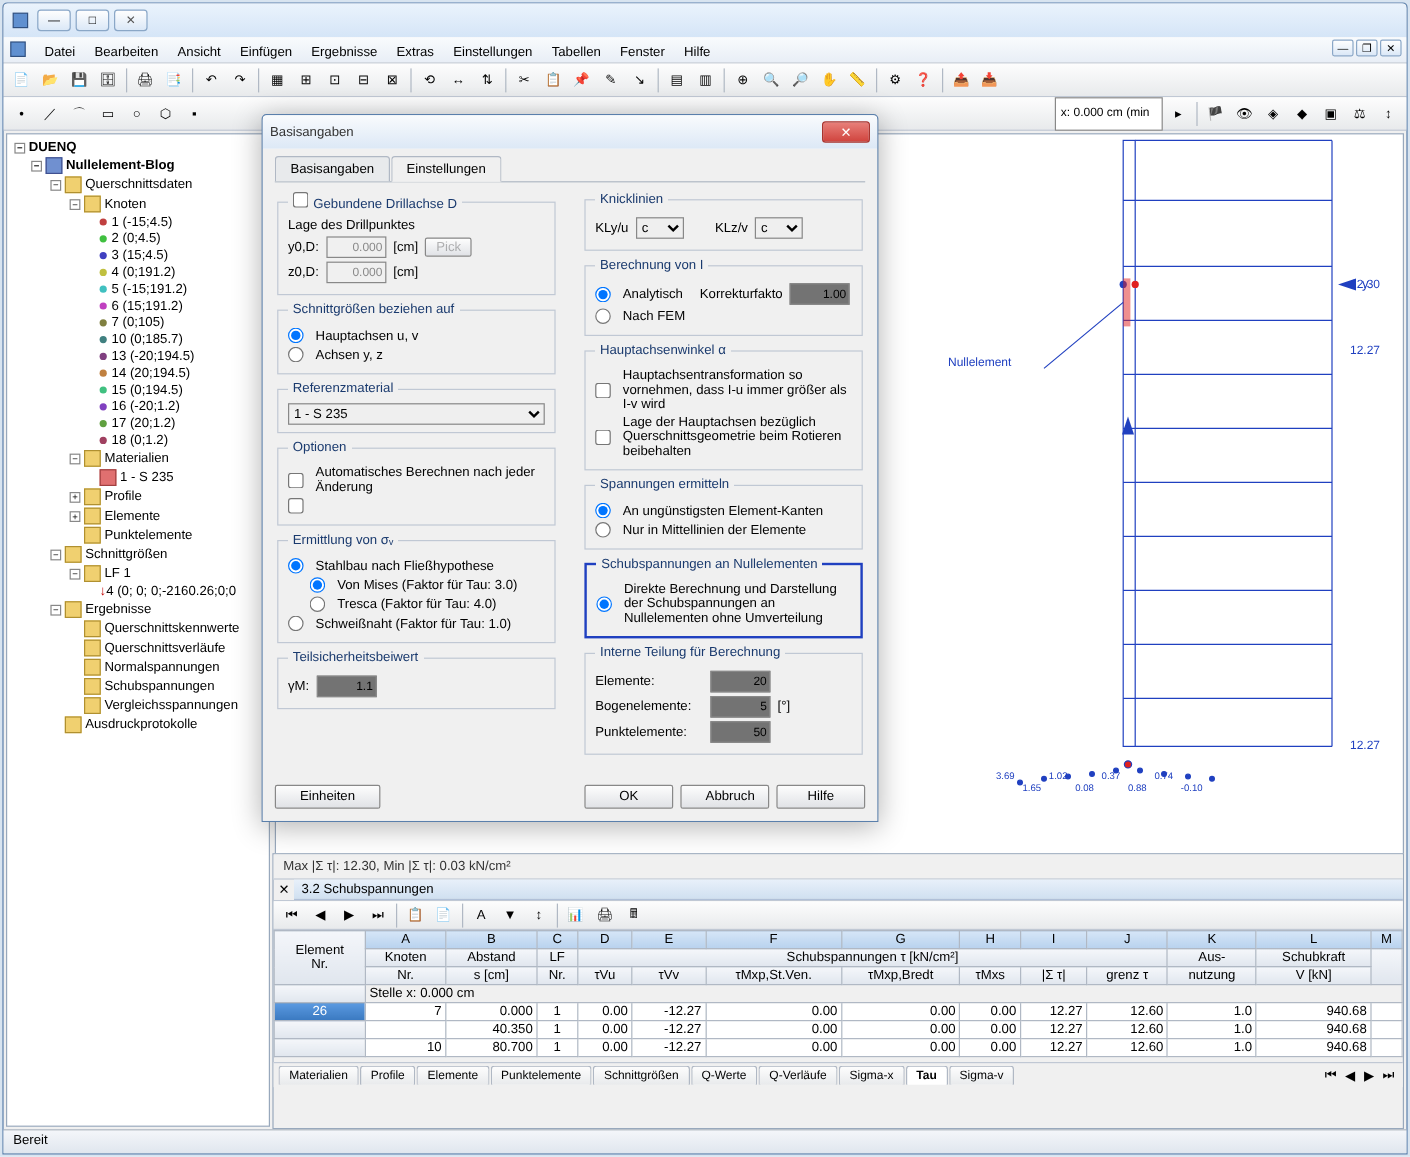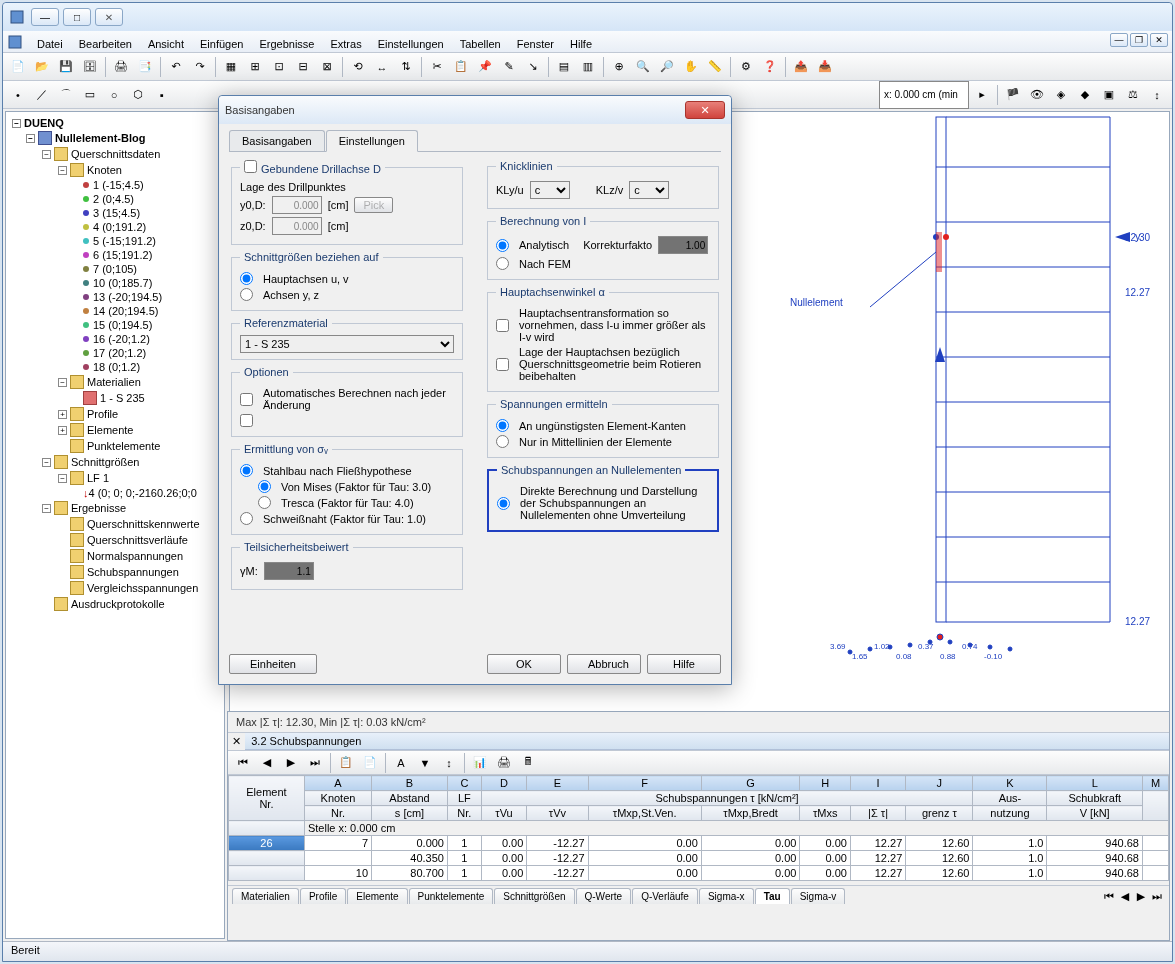--- a/index.html
+++ b/index.html
@@ -612,20 +612,36 @@
               <span>Nur in Mittellinien der Elemente</span>
             </div>
         </fieldset>
         <fieldset class="highlight-box">
           <legend>Schubspannungen an Nullelementen</legend>
           <div class="row">
               <input type="radio" name="sn" checked="" style="">
               <span>Direkte Berechnung und Darstellung der Schubspannungen an Nullelementen ohne Umverteilung</span>
             </div>
         </fieldset>
+        <fieldset>
+          <legend>Interne Teilung für Berechnung</legend>
+          <div class="row">
+              <span style="width:90px;">Elemente:</span>
+              <input class="spin-input" value="20" style="">
+            </div>
+          <div class="row">
+              <span style="width:90px;">Bogenelemente:</span>
+              <input class="spin-input" value="5" style="">
+              <span>[°]</span>
+            </div>
+          <div class="row">
+              <span style="width:90px;">Punktelemente:</span>
+              <input class="spin-input" value="50" style="">
+            </div>
+        </fieldset>
       </div>
     </div>
     <div class="btn-row">
       <button class="btn">Einheiten</button>
       <div style="flex:1"></div>
       <button class="btn" style="margin-right:6px;width:74px;">OK</button>
       <button class="btn" style="margin-right:6px;width:74px;">Abbruch</button>
       <button class="btn" style="width:74px;">Hilfe</button>
     </div>
   </div>

